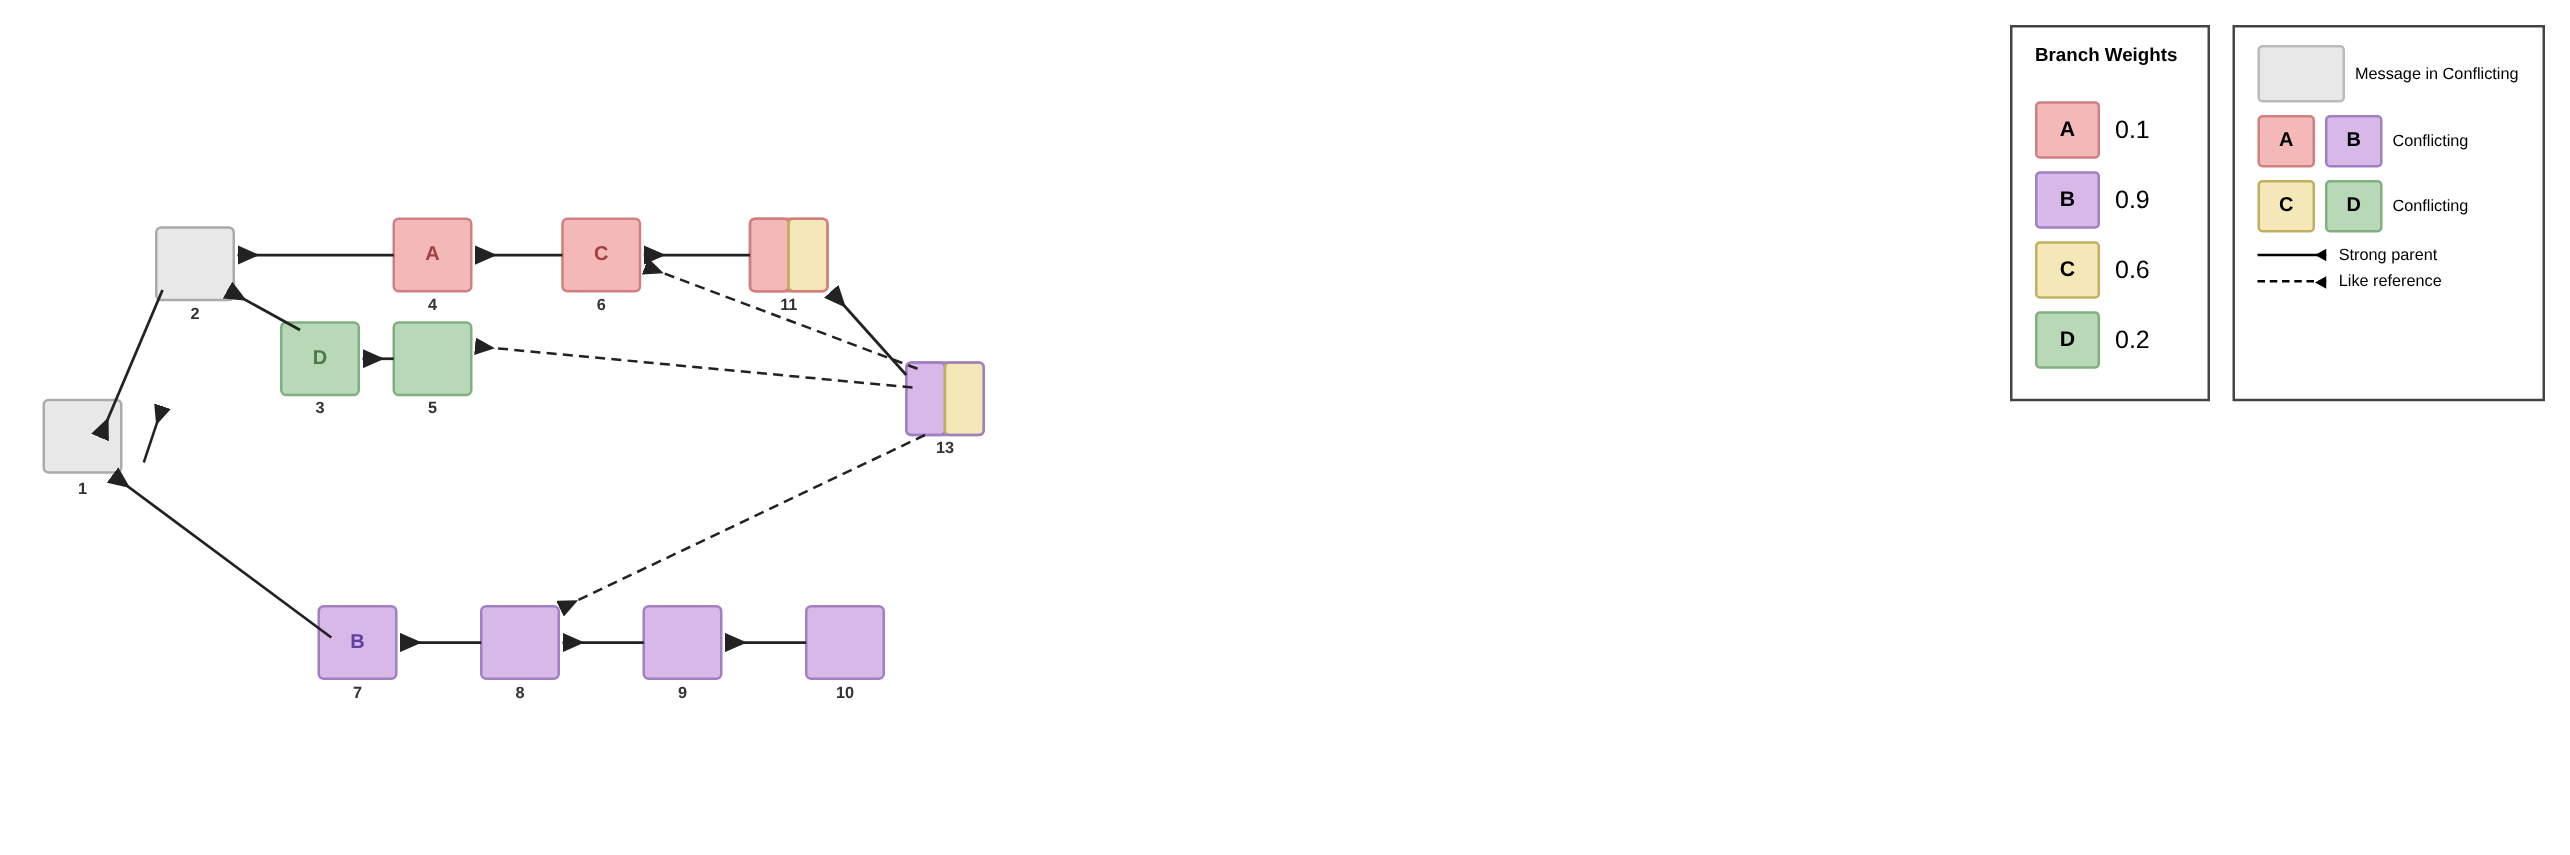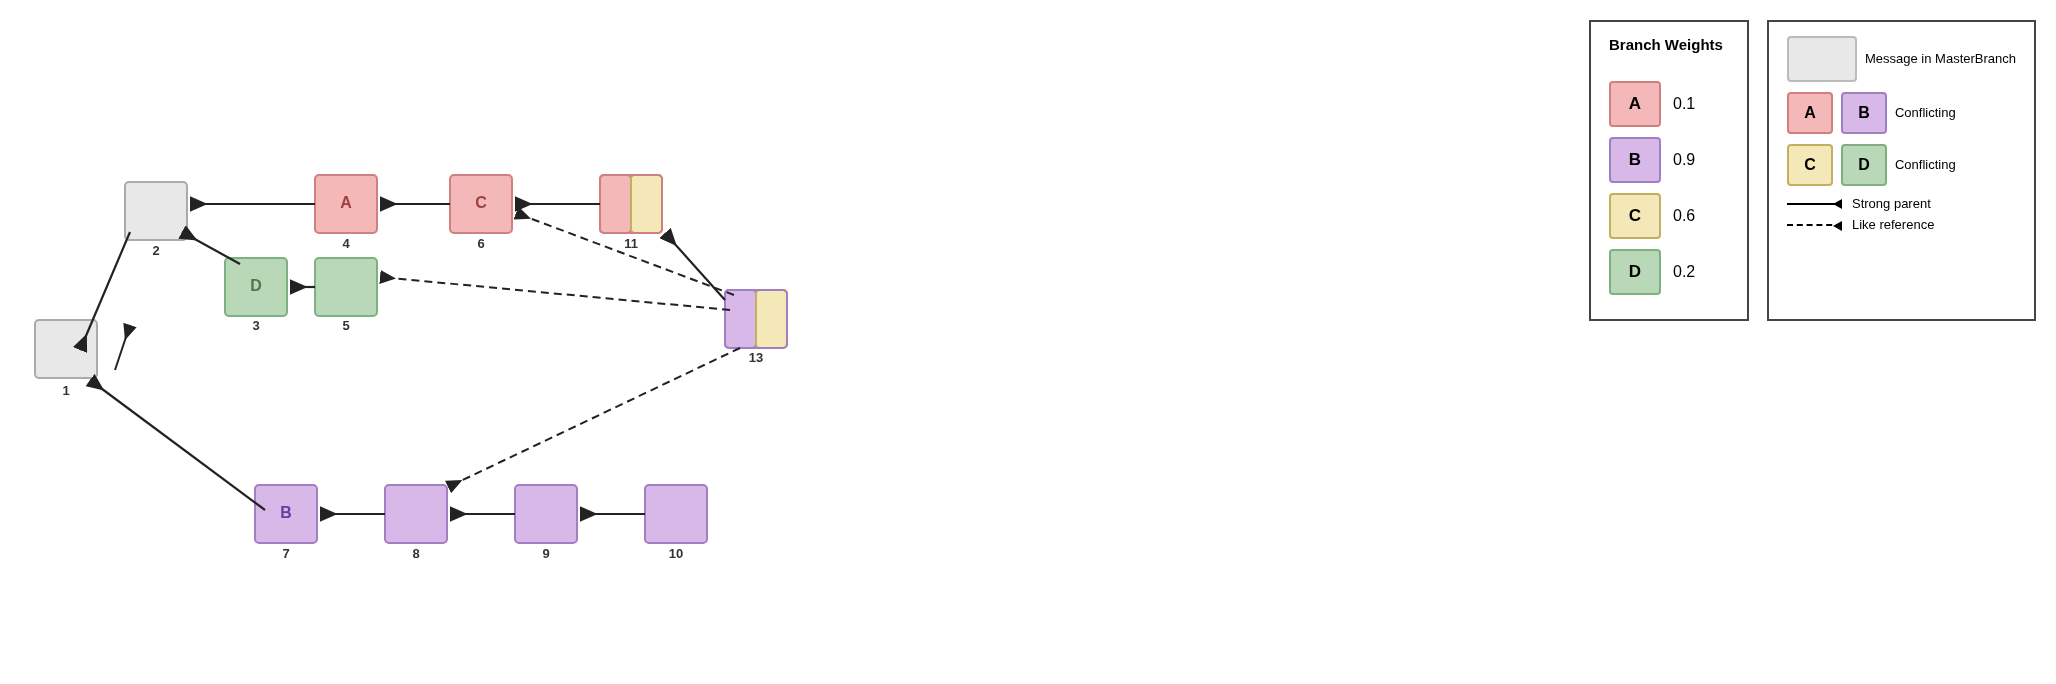--- a/index.html
+++ b/index.html
@@ -59,21 +59,21 @@
       display: flex;
       align-items: center;
       justify-content: center;
       font-weight: bold;
       font-size: 17px;
       border: 2px solid #999;
       flex-shrink: 0;
     }
 
     .legend-label {
-      font-size: 16px;
+      font-size: 20px;
     }
 
     .legend2-box {
       border: 2px solid #444;
       padding: 14px 18px;
       background: #fff;
       min-width: 250px;
     }
 
     .legend2-row {
@@ -265,21 +265,21 @@
     <div class="legend-row">
       <div class="legend-swatch" style="background:#b8d8b8; border-color:#80b080;">D</div>
       <span class="legend-label">0.2</span>
     </div>
   </div>
 
   <div class="legend2-box">
 
     <div class="legend2-row">
       <div class="legend2-gray"></div>
-      <span class="legend2-text">Message in MasterBranch</span>
+      <span class="legend2-text">Message in Conflicting</span>
     </div>
 
     <div class="legend2-row">
       <div class="legend2-swatch" style="background:#f4b8b8; border-color:#d08080;">A</div>
       <div class="legend2-swatch" style="background:#d8b8e8; border-color:#a080c0;">B</div>
       <span class="legend2-text">Conflicting</span>
     </div>
 
     <div class="legend2-row">
       <div class="legend2-swatch" style="background:#f4e8b8; border-color:#c0b060;">C</div>

